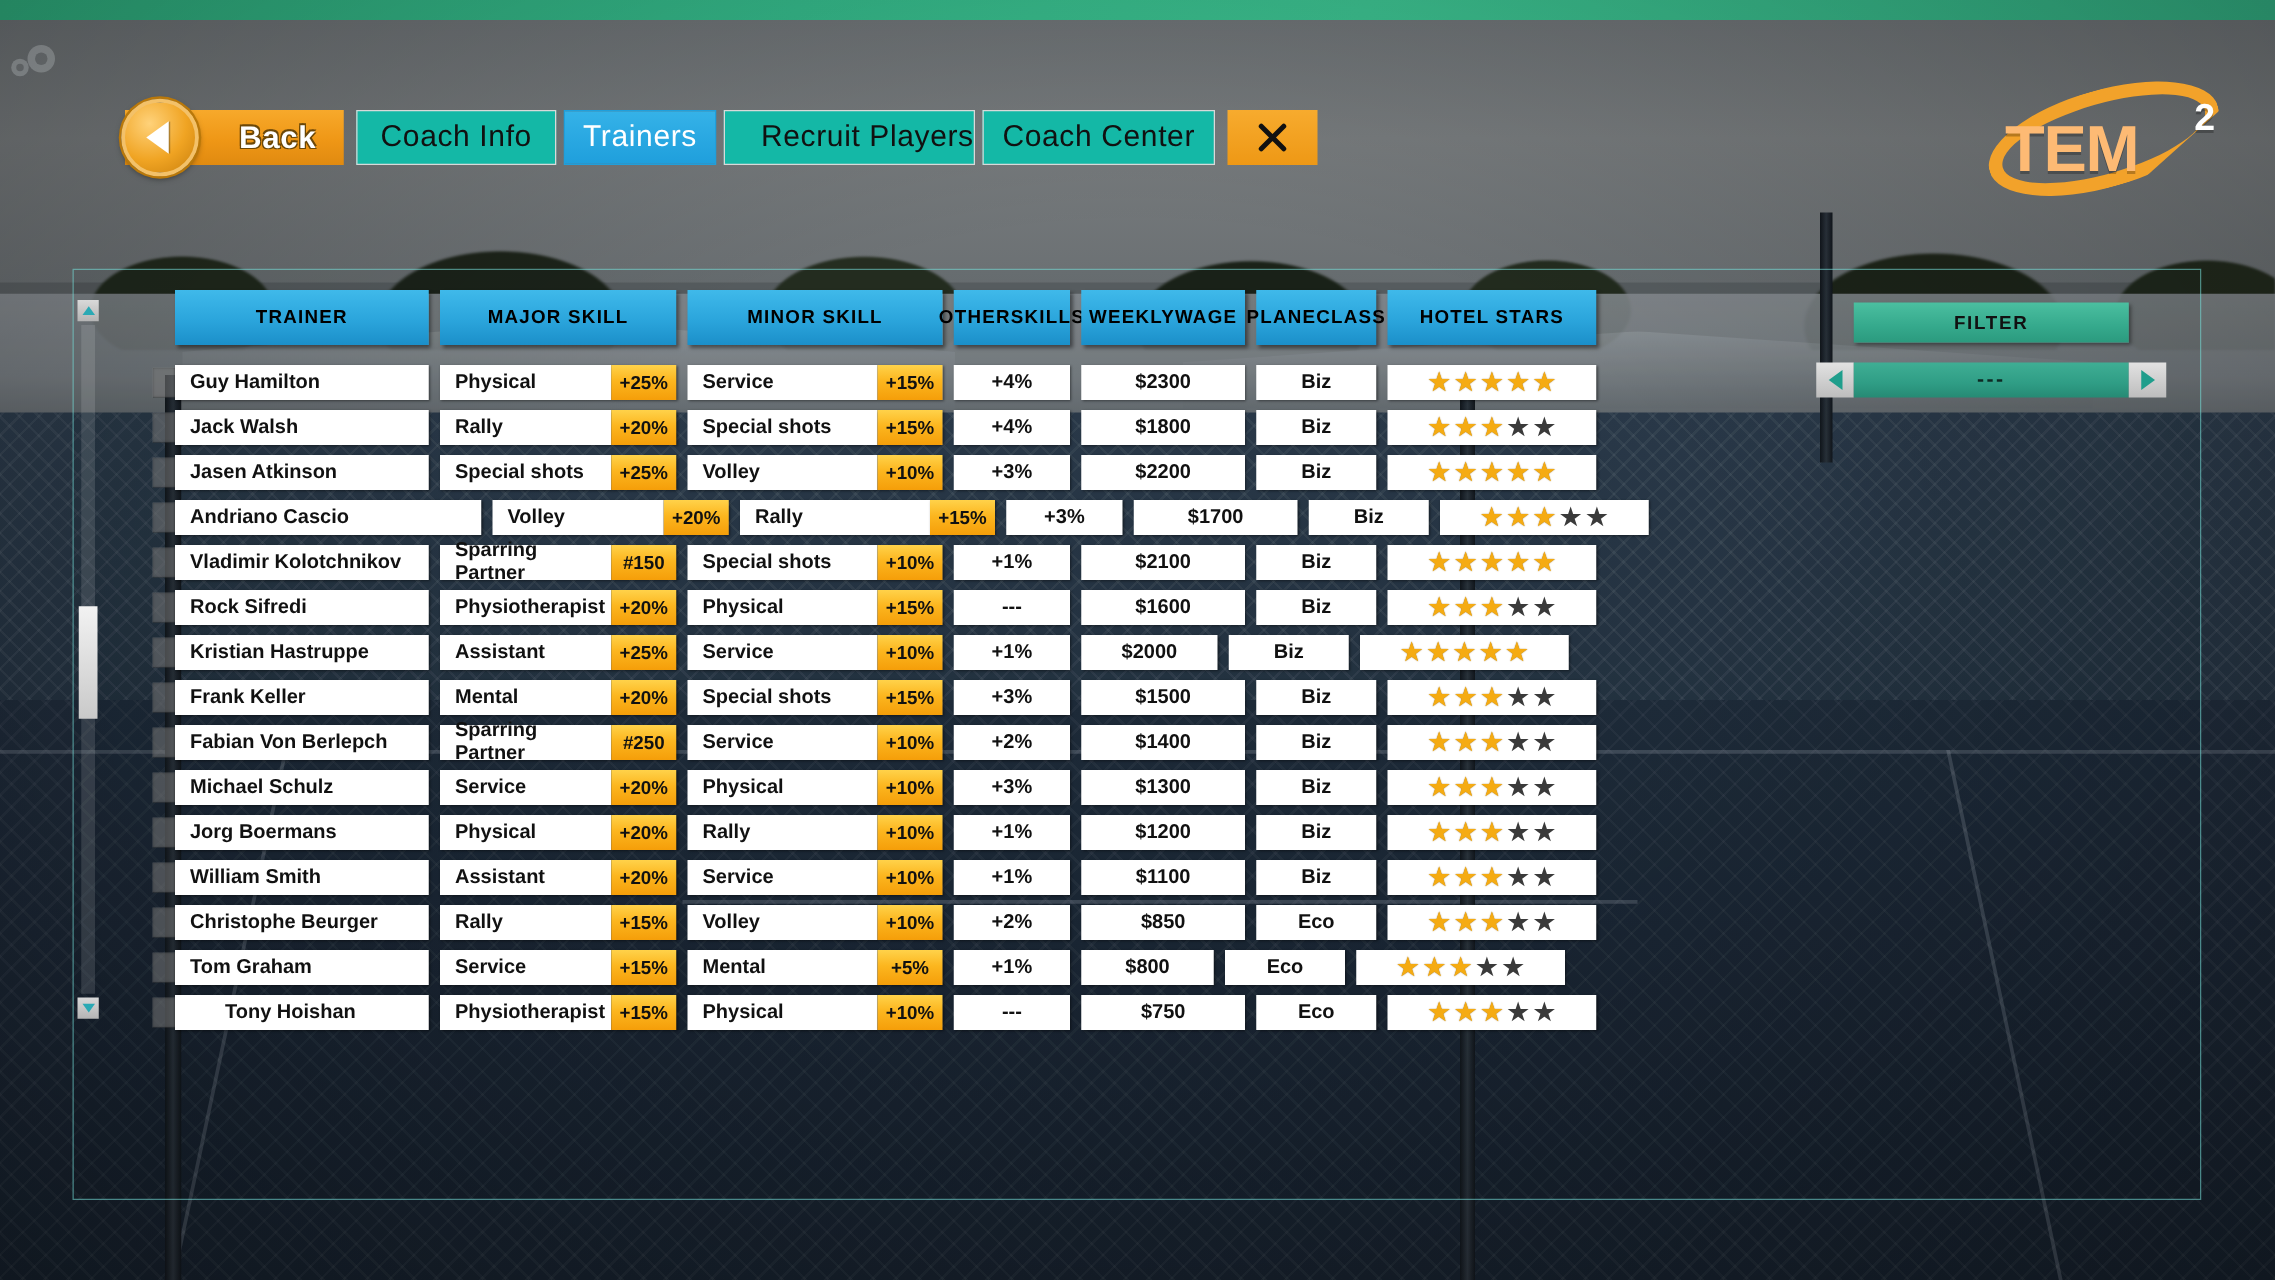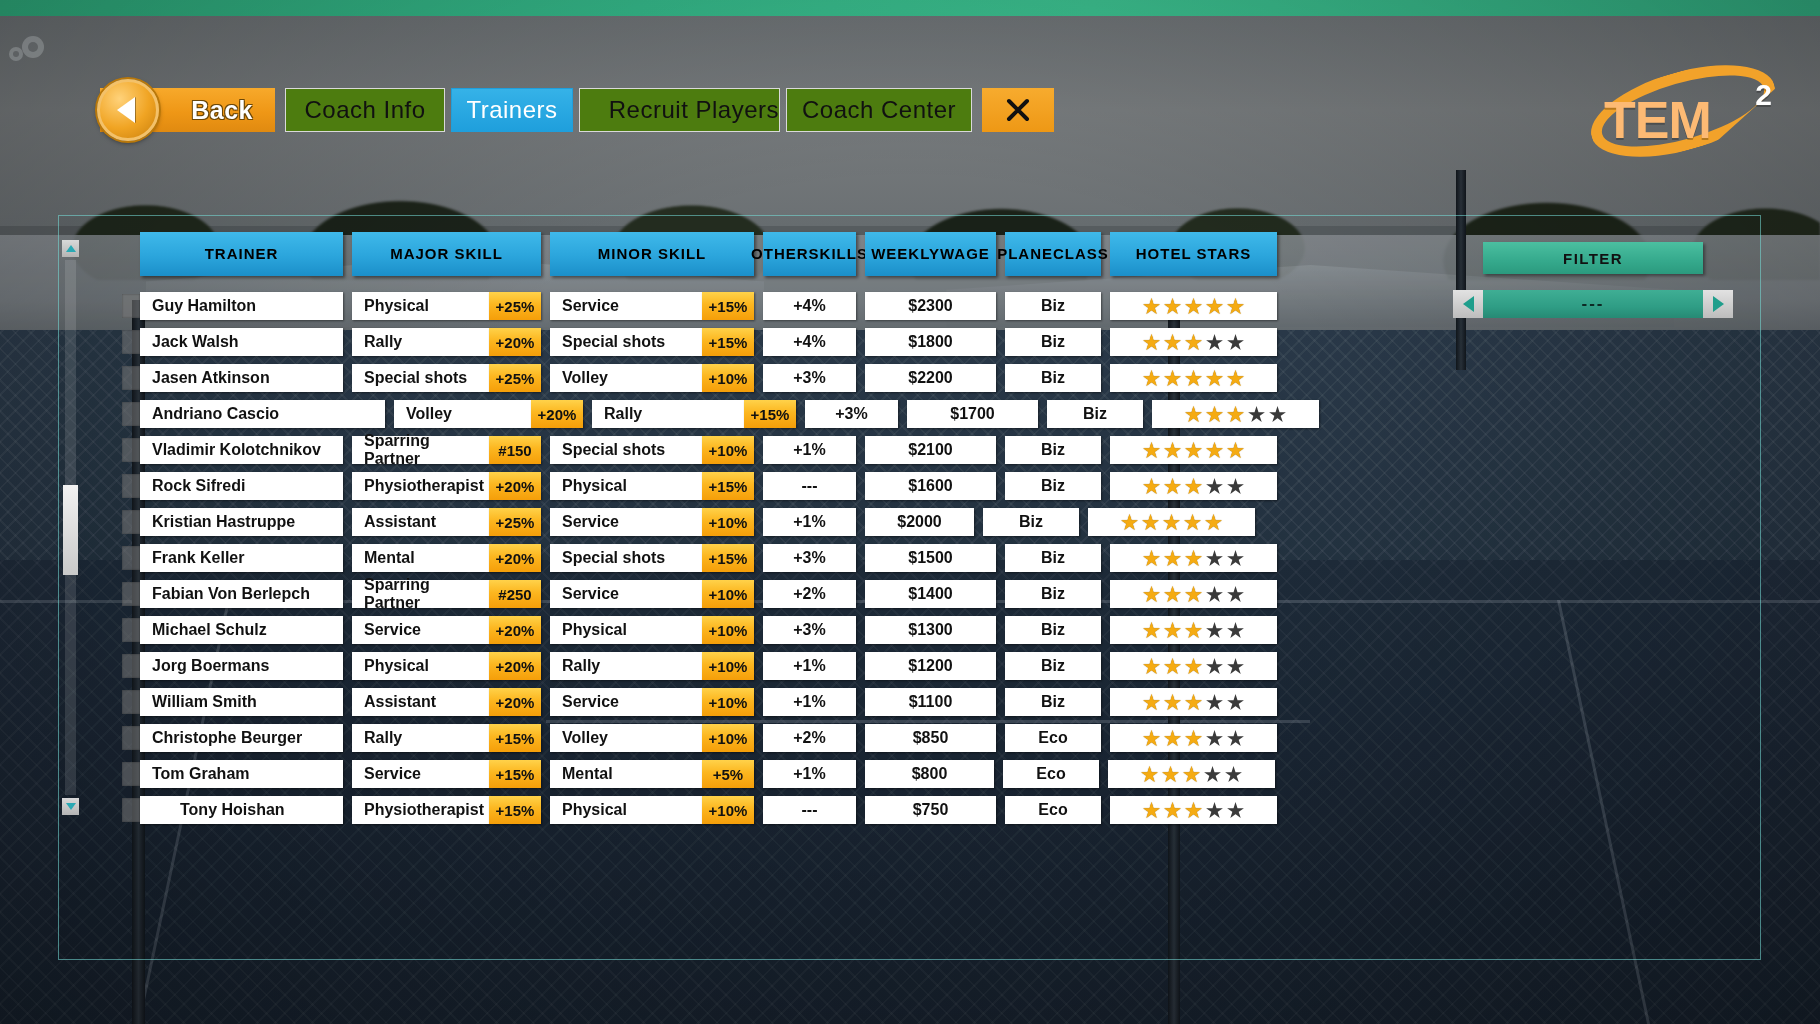--- a/index.html
+++ b/index.html
@@ -92,21 +92,21 @@
     border: 3px solid #f3c169;
     box-shadow: 0 0 0 2px #b9780a, 0 2px 5px rgba(0,0,0,.5);
     display:flex; align-items:center; justify-content:center; cursor:pointer;
   }
   .back-knob .tri {
     width:0;height:0;border-top:13px solid transparent;border-bottom:13px solid transparent;
     border-right:18px solid #fff; filter: drop-shadow(1px 0 0 rgba(0,0,0,.35));
     margin-right:4px;
   }
   .tab {
-    position:absolute; top:0; height:44px; background:#4d7c0f;
+    position:absolute; top:0; height:44px; background:#14b8a6;
     display:flex; align-items:center; justify-content:center;
     font-size:24px; color:#111; cursor:pointer;
     border:1px solid #d9d9d9;
     letter-spacing: .5px;
   }
   .tab.active { background: linear-gradient(180deg,#35b2e8,#1f9fdc); color:#fff; border-color:#1f9fdc; }
   .close-btn {
     position:absolute; top:0; height:44px; width:72px;
     background: linear-gradient(180deg,#f7ab2e,#ee9815);
     display:flex;align-items:center;justify-content:center; cursor:pointer;
@@ -559,21 +559,21 @@
         </div>
       </div>
       <div class="row" style="top: 528px; left: -18px;">
         <div class="rowtab"></div>
         <div class="cell left" style="width: 203px;">Tom  Graham</div>
         <div class="cell left" style="width: 137px; margin-left: 9px;">Service</div>
         <div class="badge" style="width: 52px;">+15%</div>
         <div class="cell left" style="width: 152px; margin-left: 9px;">Mental</div>
         <div class="badge" style="width: 52px;">+5%</div>
         <div class="cell center" style="width: 93px; margin-left: 9px;">+1%</div>
-        <div class="cell center" style="width: 129px; margin-left: 9px;">$800</div>
+        <div class="cell center" style="width: 106px; margin-left: 9px;">$800</div>
         <div class="cell center" style="width: 96px; margin-left: 9px;">Eco</div>
         <div class="cell center stars" style="width: 167px; margin-left: 9px;">
           <span class="star on">★</span>
           <span class="star on">★</span>
           <span class="star on">★</span>
           <span class="star off">★</span>
           <span class="star off">★</span>
         </div>
       </div>
       <div class="row" style="top: 564px; left: -18px;">

